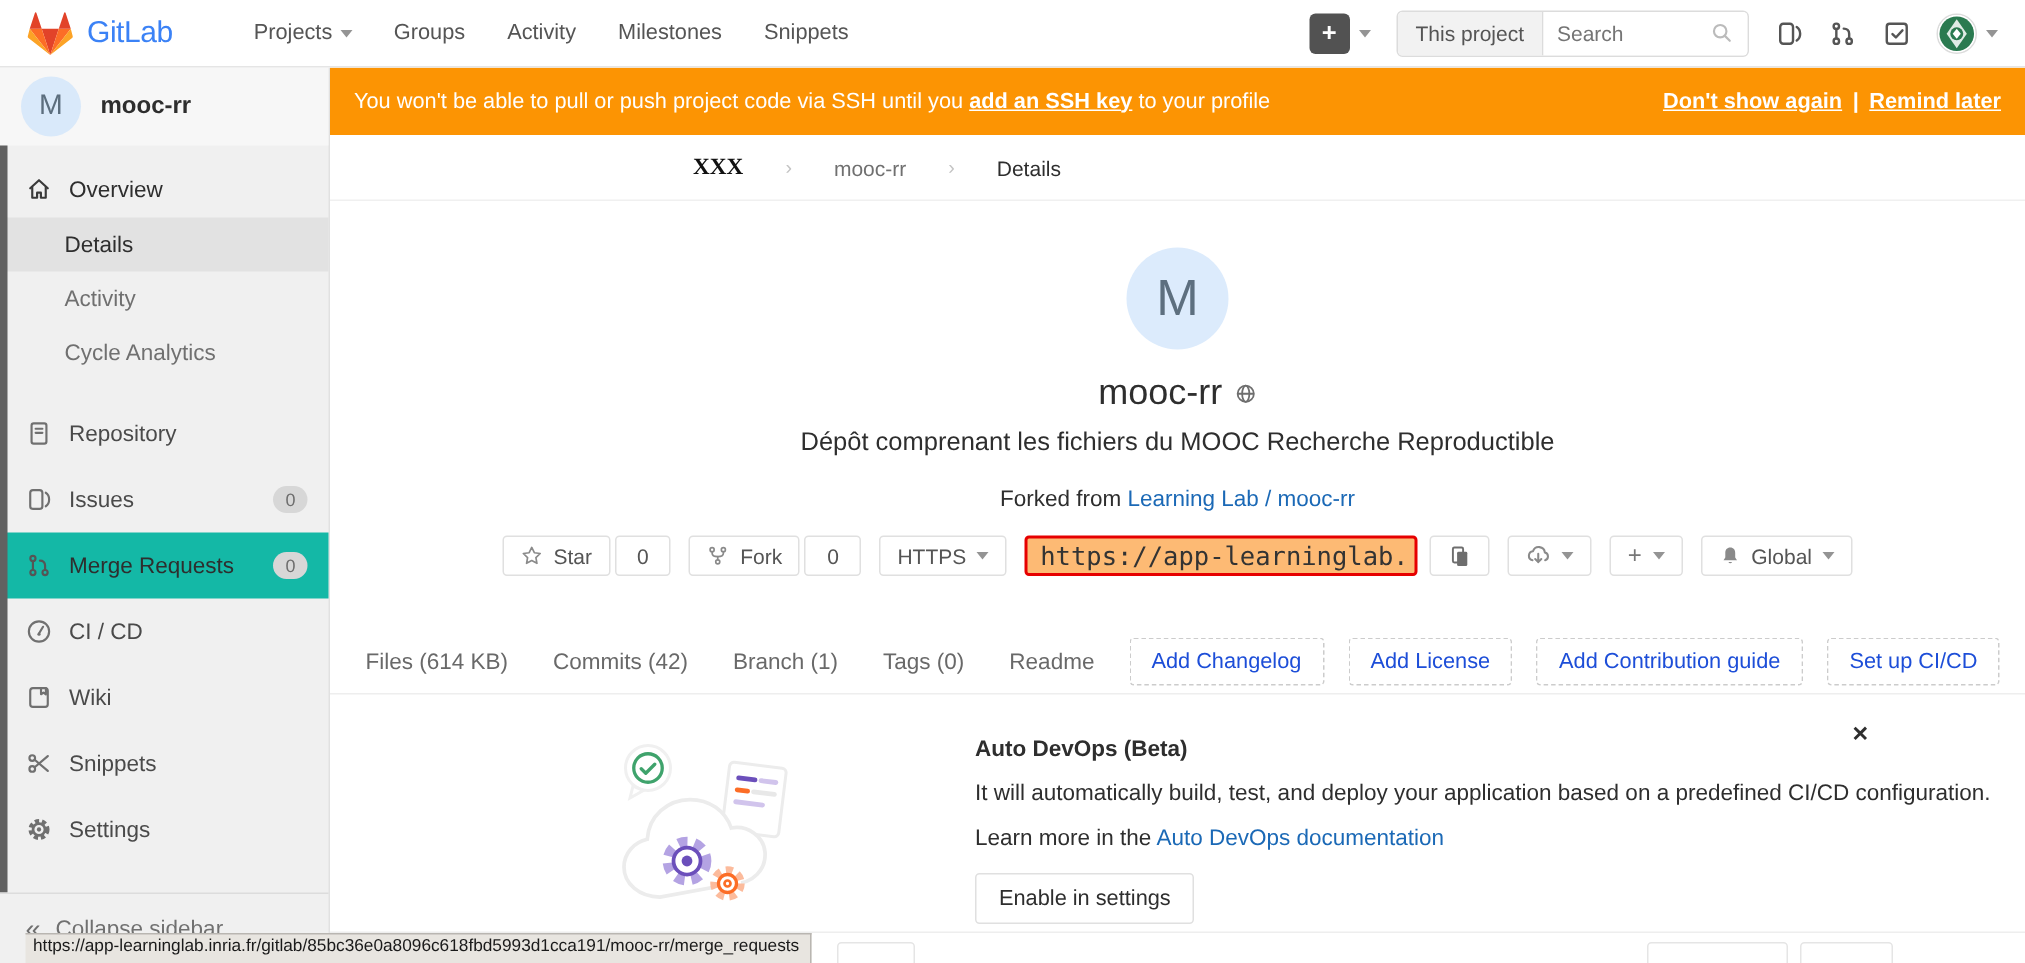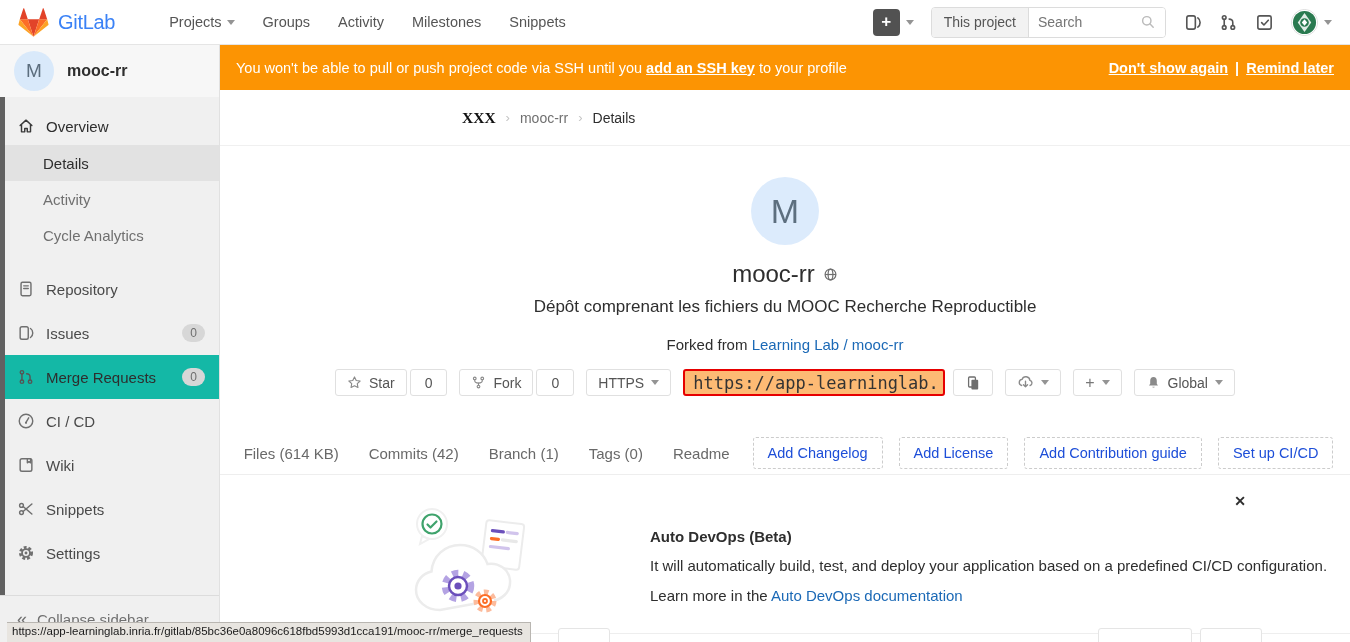--- a/index.html
+++ b/index.html
@@ -58,22 +58,22 @@
   .sb-item.hovered { background:#14b8a6; color:#2e2e2e; }
   .sb-gap { height:14px; }
   .sb-badge { margin-left:auto; background:#d7d7d7; color:#6e6e6e; font-size:12px; border-radius:10px;
               padding:2px 8px; line-height:1.2; }
   .sb-collapse { position:absolute; bottom:0; left:0; right:0; height:47px; border-top:1px solid #dcdcdc;
                  display:flex; align-items:center; gap:10px; padding:0 17px; color:#707070; font-size:15px; cursor:pointer; }
   .sb-collapse .chev { font-size:18px; color:#707070; }
 
   
   .main { position:absolute; top:45px; left:220px; right:0; bottom:0; background:#fff; padding-top:45px; }
-  .breadcrumb-row { height:56px; border-bottom:1px solid #f0f0f0; display:flex; align-items:center;
-                    padding-left:242px; font-size:14px; color:#707070; gap:10px; }
+  .breadcrumb-row { height:44px; border-bottom:1px solid #f0f0f0; display:flex; align-items:center;
+                    padding-left:242px; font-size:14px; color:#707070; gap:28px; }
   .bc-root { font-family:"Liberation Serif", serif; font-weight:bold; color:#111; font-size:15.5px; cursor:pointer; }
   .bc-sep { color:#c4c4c4; font-size:13px; }
   .bc-link { cursor:pointer; }
   .bc-current { color:#2e2e2e; cursor:pointer; }
 
   .project-head { text-align:center; padding-top:31px; }
   .proj-avatar { width:68px; height:68px; border-radius:50%; background:#dcebfc; color:#5d6f7f; font-size:34px;
                  display:flex; align-items:center; justify-content:center; margin:0 auto 14px; }
   .proj-title { font-size:24px; color:#2e2e2e; display:flex; justify-content:center; align-items:center; gap:8px; height:30px; }
   .proj-desc { font-size:17px; margin-top:8px; }
@@ -100,21 +100,21 @@
   .devops-ill { width:130px; height:130px; flex:none; }
   .devops-body { margin-left:112px; padding-top:6px; }
   .devops-title { font-weight:bold; font-size:15px; }
   .devops-text { font-size:15px; margin-top:12px; }
   .devops-learn { font-size:15px; margin-top:13px; }
   .devops-btn { margin-top:15px; display:inline-block; border:1px solid #e0e0e0; border-radius:3px;
                 padding:8px 15px; font-size:14.5px; color:#2e2e2e; background:#fff; cursor:pointer; }
   .devops-close { position:absolute; right:104px; top:18px; font-size:14px; font-weight:bold; color:#2e2e2e; cursor:pointer; }
 
   .partial-box { position:absolute; background:#fff; border:1px solid #e5e5e5; border-radius:3px; height:26px; top:628px; z-index:4; }
-  .statusbar { position:absolute; left:7px; bottom:0; height:20px; background:#e8e5e0; border:1px solid #b9b6b1;
+  .statusbar { position:absolute; left:17px; bottom:0; height:20px; background:#e8e5e0; border:1px solid #b9b6b1;
                border-left:0; border-bottom:0; padding:2px 7px 0 5px; font-size:11.5px; color:#1a1a1a;
                z-index:60; white-space:nowrap; }
 </style>
 </head>
 <body>
 
 <div class="header">
   <div class="brand">
     <svg width="31" height="31" viewBox="0 0 36 36">
       <path fill="#e24329" d="M18 34.5 11.4 14.2h13.2z"></path>
@@ -405,20 +405,21 @@
       <path d="M14 38l-2 8 9-5z" fill="#fff" stroke="#f0f0f0" stroke-width="2"></path>
       <circle cx="24" cy="26" r="9.5" fill="#fff" stroke="#3fa36c" stroke-width="2.2"></circle>
       <path d="M19.5 26.5l3 3 6-6" fill="none" stroke="#3fa36c" stroke-width="2.2" stroke-linecap="round" stroke-linejoin="round"></path>
     </svg>
     <div class="devops-body">
       <div class="devops-title">Auto DevOps (Beta)</div>
       <div class="devops-text">It will automatically build, test, and deploy your application based on a predefined CI/CD configuration.</div>
       <div class="devops-learn">
         <span>Learn more in the </span><span class="link">Auto DevOps documentation</span>
       </div>
+      <span class="devops-btn">Enable in settings</span>
     </div>
     <span class="devops-close">✕</span>
   </div>
 
 </div>
 
 <div class="partial-box" style="left:558px;width:52px;"></div>
 <div class="partial-box" style="left:1098px;width:94px;"></div>
 <div class="partial-box" style="left:1200px;width:62px;"></div>
 

